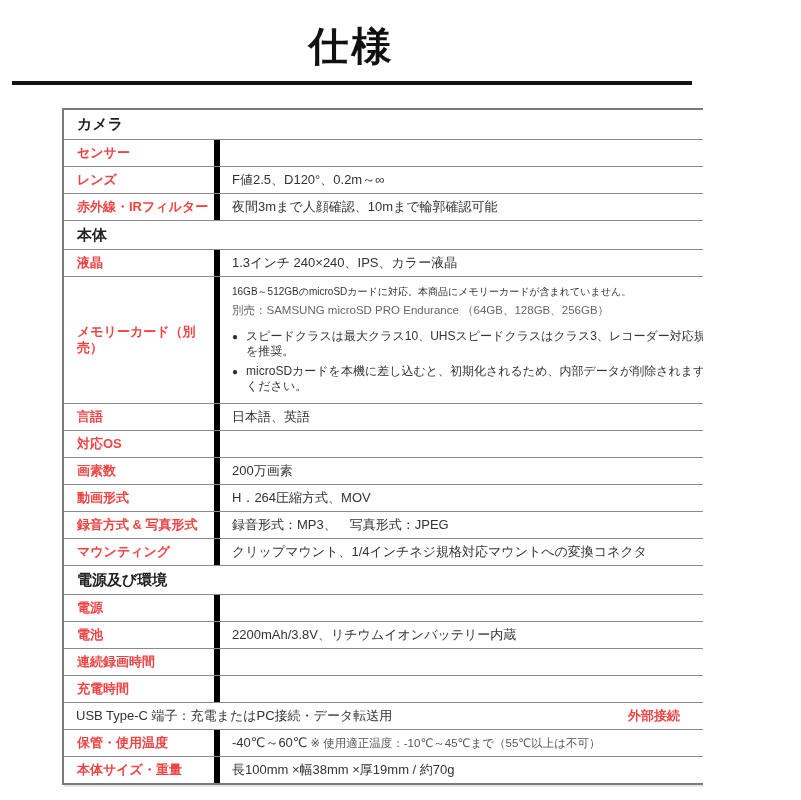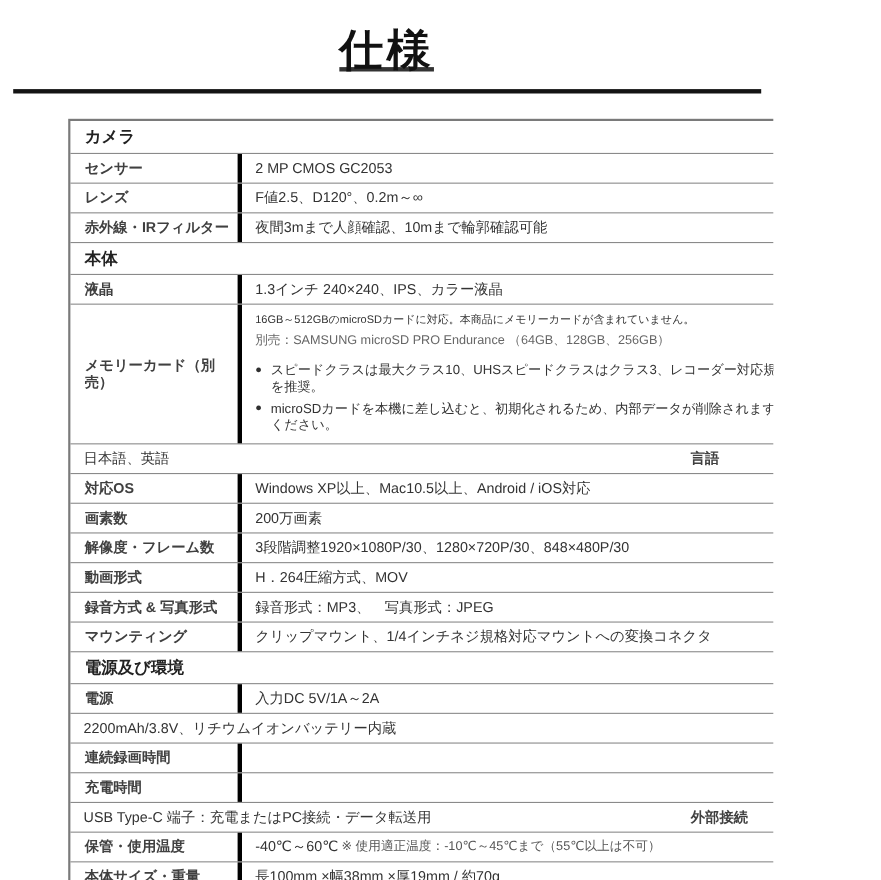--- a/index.html
+++ b/index.html
@@ -3,21 +3,21 @@
 <meta charset="utf-8">
 <style>
   * { box-sizing: border-box; }
   html, body {
     margin: 0; padding: 0;
     width: 801px; height: 800px;
     background: #ffffff;
     font-family: "Liberation Sans", "DejaVu Sans", sans-serif;
     color: #333333;
   }
-  .page { position: relative; width: 703px; height: 800px; overflow: hidden; text-decoration: underline; }
+  .page { position: relative; width: 703px; height: 800px; overflow: hidden; }
 
   .page-title {
     margin: 0;
     padding-top: 24px;
     text-align: center;
     font-size: 40px;
     line-height: 44px;
     font-weight: bold;
     color: #111111;
     letter-spacing: 3px;
@@ -45,27 +45,27 @@
     align-items: center;
     padding: 4px 10px 4px 13px;
     font-size: 15px;
     font-weight: bold;
     color: #222222;
   }
 
   .cell { font-size: 13px; line-height: 16px; }
   .cell.label {
     flex: 0 0 156px;
-    border-right: 4px solid #000000;
+    border-right: 6px solid #000000;
     padding: 5px 4px 5px 13px;
     font-weight: bold;
     display: flex;
     align-items: center;
     min-height: 26px;
-    color: #404040;
+    color: #ef4444;
   }
   .cell.value {
     flex: 1;
     padding: 5px 10px 5px 12px;
     display: flex;
     align-items: center;
     min-height: 26px;
   }
   .cell.value.multi {
     display: block;
@@ -89,21 +89,20 @@
   <h1 class="page-title">仕様</h1>
   <div class="title-rule"></div>
 
   <div class="spec-table">
 
     <div class="row section">
       <span>カメラ</span>
     </div>
     <div class="row">
       <div class="cell label">センサー</div>
-      <div class="cell value">2 MP CMOS GC2053</div>
     </div>
     <div class="row">
       <div class="cell label">レンズ</div>
       <div class="cell value">F値2.5、D120°、0.2m～∞</div>
     </div>
     <div class="row">
       <div class="cell label">赤外線・IRフィルター</div>
       <div class="cell value">夜間3mまで人顔確認、10mまで輪郭確認可能</div>
     </div>
 
@@ -123,56 +122,51 @@
           <span class="dot">●</span>
           <span>スピードクラスは最大クラス10、UHSスピードクラスはクラス3、レコーダー対応規格のものを推奨。</span>
         </div>
         <div class="v-bullet">
           <span class="dot">●</span>
           <span>microSDカードを本機に差し込むと、初期化されるため、内部データが削除されます。ご注意ください。</span>
         </div>
       </div>
     </div>
     <div class="row">
+      <div class="cell label">言語</div>
       <div class="cell value">日本語、英語</div>
-      <div class="cell label">言語</div>
     </div>
     <div class="row">
       <div class="cell label">対応OS</div>
-      <div class="cell value">Windows XP以上、Mac10.5以上、Android / iOS対応</div>
     </div>
     <div class="row">
       <div class="cell label">画素数</div>
       <div class="cell value">200万画素</div>
-    </div>
-    <div class="row">
-      <div class="cell label">解像度・フレーム数</div>
-      <div class="cell value">3段階調整1920×1080P/30、1280×720P/30、848×480P/30</div>
     </div>
     <div class="row">
       <div class="cell label">動画形式</div>
       <div class="cell value">H．264圧縮方式、MOV</div>
     </div>
     <div class="row">
       <div class="cell label">録音方式 &amp; 写真形式</div>
       <div class="cell value">録音形式：MP3、　写真形式：JPEG</div>
     </div>
     <div class="row">
       <div class="cell label">マウンティング</div>
       <div class="cell value">クリップマウント、1/4インチネジ規格対応マウントへの変換コネクタ</div>
     </div>
 
     <div class="row section">
       <span>電源及び環境</span>
     </div>
     <div class="row">
       <div class="cell label">電源</div>
-      <div class="cell value">入力DC 5V/1A～2A</div>
     </div>
     <div class="row">
+      <div class="cell label">電池</div>
       <div class="cell value">2200mAh/3.8V、リチウムイオンバッテリー内蔵</div>
     </div>
     <div class="row">
       <div class="cell label">連続録画時間</div>
     </div>
     <div class="row">
       <div class="cell label">充電時間</div>
     </div>
     <div class="row">
       <div class="cell value">USB Type-C 端子：充電またはPC接続・データ転送用</div>

